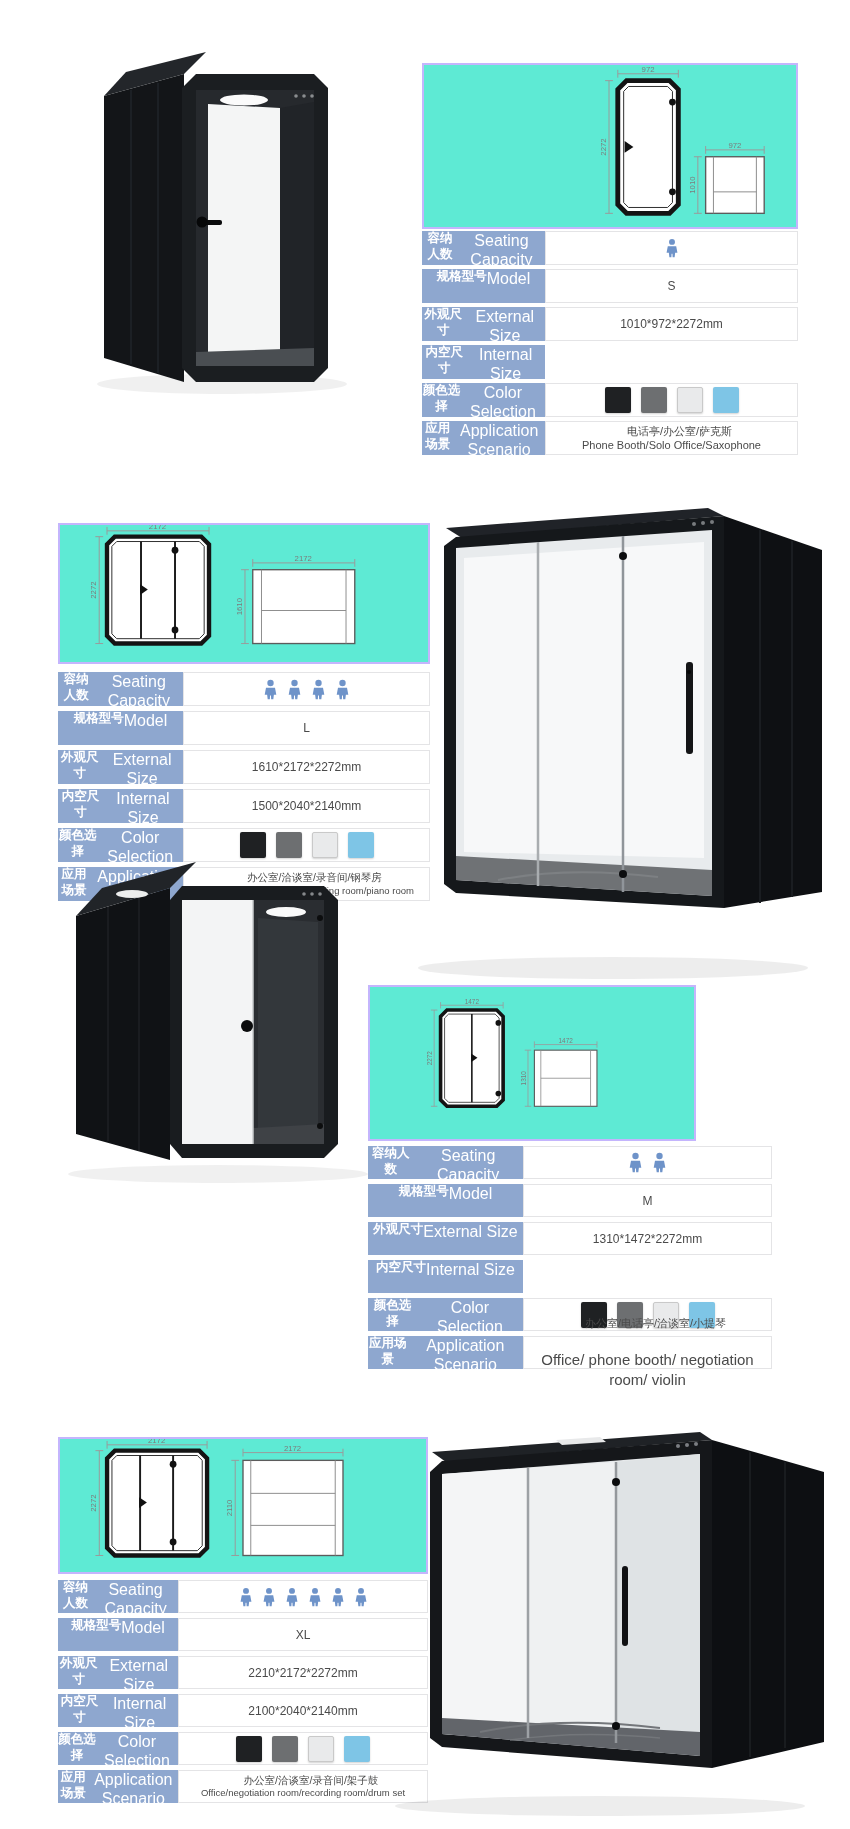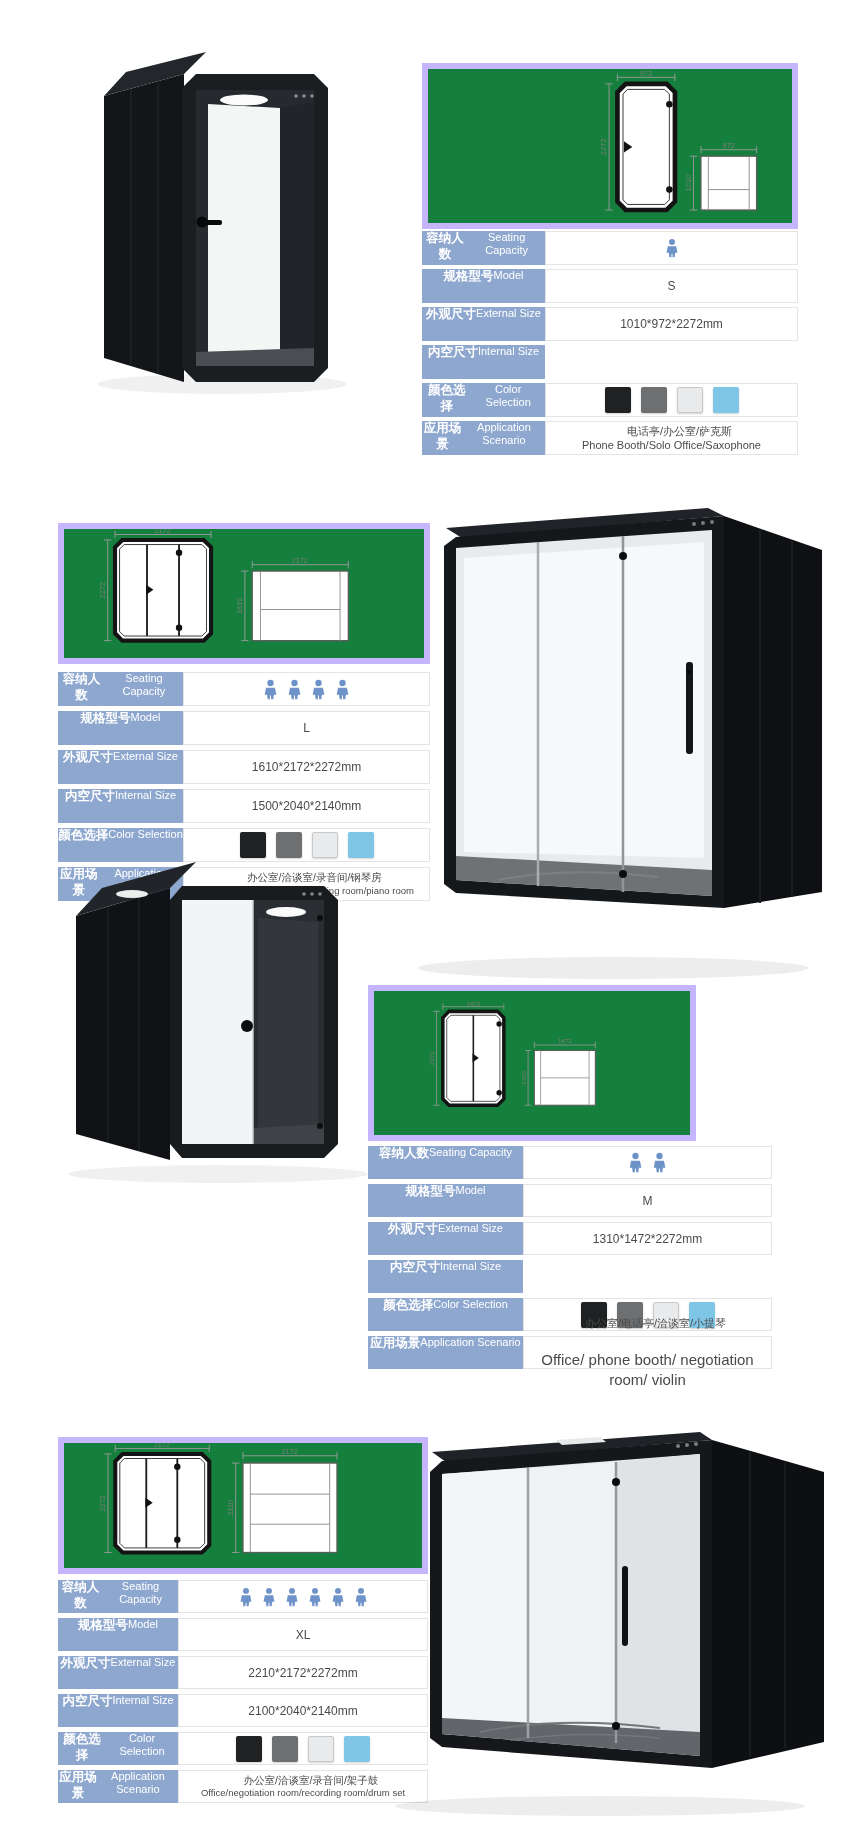--- a/index.html
+++ b/index.html
@@ -1,21 +1,21 @@
 <!DOCTYPE html>
 <html style="--blue: #8ea7cf; --person: #6e93c9;"><head>
 <meta charset="utf-8">
 <style>
   html,body{margin:0;padding:0;background:#f8f8f8;}
   .page{
     position:relative;width:850px;height:1829px;margin:0 auto;background:#ffffff;
     font-family:"Liberation Sans","DejaVu Sans",sans-serif;overflow:hidden;
   }
   
-  .dbox{position:absolute;background:#15803d;border:6px solid #c4b5fd;box-sizing:border-box;}
+  .dbox{position:absolute;background:#5eead4;border:2px solid #c4b5fd;box-sizing:border-box;}
   .d1{left:422px;top:63px;width:376px;height:166px;}
   .d2{left:58px;top:523px;width:372px;height:141px;}
   .d3{left:368px;top:985px;width:328px;height:156px;}
   .d4{left:58px;top:1437px;width:370px;height:137px;}
   .dbox svg{display:block;width:100%;height:100%;}
   .dim{stroke:#9a9a9a;stroke-width:1;}
   .dimtxt{fill:#7c7c7c;font-size:8px;font-family:"Liberation Sans","DejaVu Sans",sans-serif;}
   .frame{fill:#ffffff;stroke:#141414;}
   .thin{fill:none;stroke:#2a2a2a;stroke-width:1;}
   .doorline{stroke:#1a1a1a;stroke-width:2;fill:none;}
@@ -23,21 +23,21 @@
   .sideline{stroke:#8b8b8b;stroke-width:1;fill:none;}
   .hw{fill:#111;}
   
   .spec{position:absolute;}
   .row{display:flex;margin-bottom:4px;}
   .lbl{
     background:var(--blue,#8ea7cf);color:#fff;text-align:center;
     display:flex;flex-direction:row;justify-content:center;flex:none;
   }
   .lbl .zh{font-size:12.5px;font-weight:bold;line-height:1.25;}
-  .lbl .en{font-size:11px;line-height:1.2;}
+  .lbl .en{font-size:16px;line-height:1.2;}
   .val{
     flex:1;background:#fff;border:1px solid #e4e4e6;box-sizing:border-box;
     display:flex;flex-direction:column;align-items:center;justify-content:center;
     font-size:12px;color:#4a4a4a;text-align:center;
   }
   .t1{left:422px;top:231px;width:376px;} .t1 .lbl{width:123px;} .t1 .row{height:34px;}
   .t2{left:58px; top:672px;width:372px;} .t2 .lbl{width:125px;} .t2 .row{height:34px;margin-bottom:5px;}
   .t3{left:368px;top:1146px;width:404px;}.t3 .lbl{width:155px;} .t3 .row{height:33px;margin-bottom:5px;}
   .t4{left:58px; top:1580px;width:370px;}.t4 .lbl{width:120px;} .t4 .row{height:33px;margin-bottom:5px;}
   .two .l1{font-size:11px;line-height:1.3;padding-left:16px;}

